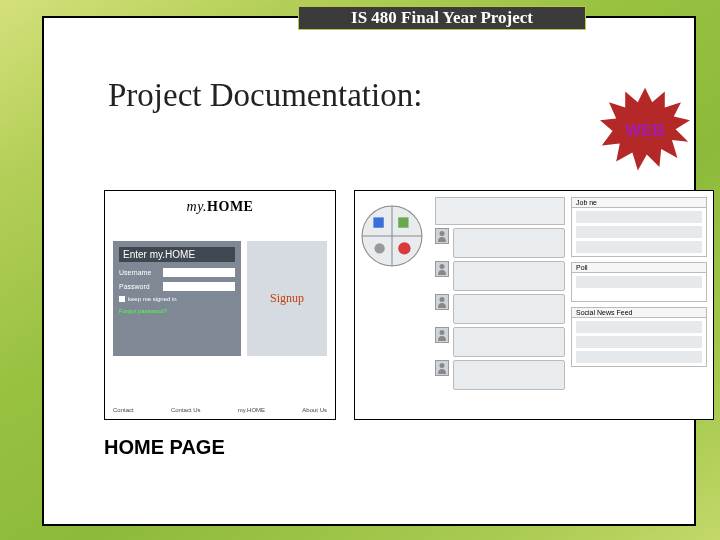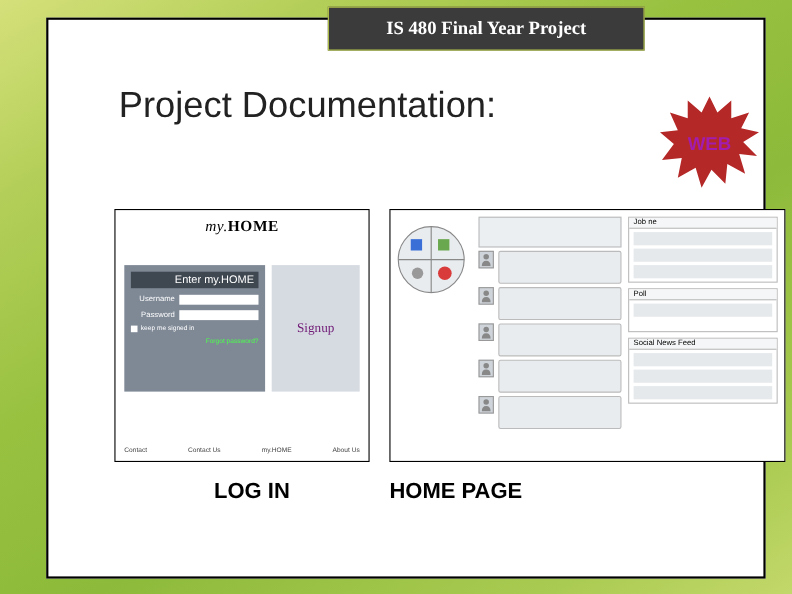--- a/index.html
+++ b/index.html
@@ -23,41 +23,42 @@
     width: 654px;
     height: 510px;
     background: #fff;
     border: 2px solid #000;
   }
   .titlebox {
     position: absolute;
     left: 298px;
     top: 6px;
     width: 288px;
-    height: 40px;
+    height: 24px;
     background: #3b3b3b;
     border: 1.5px solid #b8c94a;
     display: flex;
     align-items: center;
     justify-content: center;
     z-index: 5;
   }
   .titlebox span {
     color: #fff;
     font-weight: bold;
     font-size: 17px;
     font-family: "Times New Roman", serif;
   }
   .heading {
     position: absolute;
     left: 64px;
     top: 58px;
     font-size: 33px;
     color: #222;
     line-height: 1.18;
+    font-family: Liberation Serif, serif;
   }
   .starburst {
     position: absolute;
     left: 546px;
     top: 68px;
     width: 110px;
     height: 90px;
     z-index: 3;
   }
   .starburst svg { width: 100%; height: 100%; }
@@ -94,21 +95,20 @@
     font-size: 14px;
     margin-top: 8px;
     letter-spacing: 0.5px;
   }
   .login-logo b { font-style: normal; }
   .login-row {
     display: flex;
     gap: 6px;
     margin: 26px 8px 0 8px;
     height: 115px;
-    text-align: right;
   }
   .login-form {
     flex: 0 0 128px;
     background: #7f8996;
     padding: 6px;
     font-size: 8px;
     color: #fff;
     position: relative;
   }
   .login-form .hd {
@@ -146,21 +146,21 @@
     margin-top: 6px;
   }
   .login-signup {
     flex: 1;
     background: #d6dbe2;
     display: flex;
     align-items: center;
     justify-content: center;
     font-size: 12px;
     font-family: cursive;
-    color: #701a75;
+    color: #c2410c;
   }
   .login-footer {
     position: absolute;
     bottom: 6px;
     left: 8px;
     right: 8px;
     display: flex;
     justify-content: space-between;
     font-size: 6px;
     color: #444;
@@ -366,18 +366,17 @@
               <div class="bar"></div>
               <div class="bar"></div>
             </div>
           </div>
         </div>
       </div>
 
     </div>
 
     <div class="captions">
-      <div class="cap1">LOG IN</div>
       <div class="cap2">HOME PAGE</div>
     </div>
 
   </div>
 </div>
 
 </body></html>

